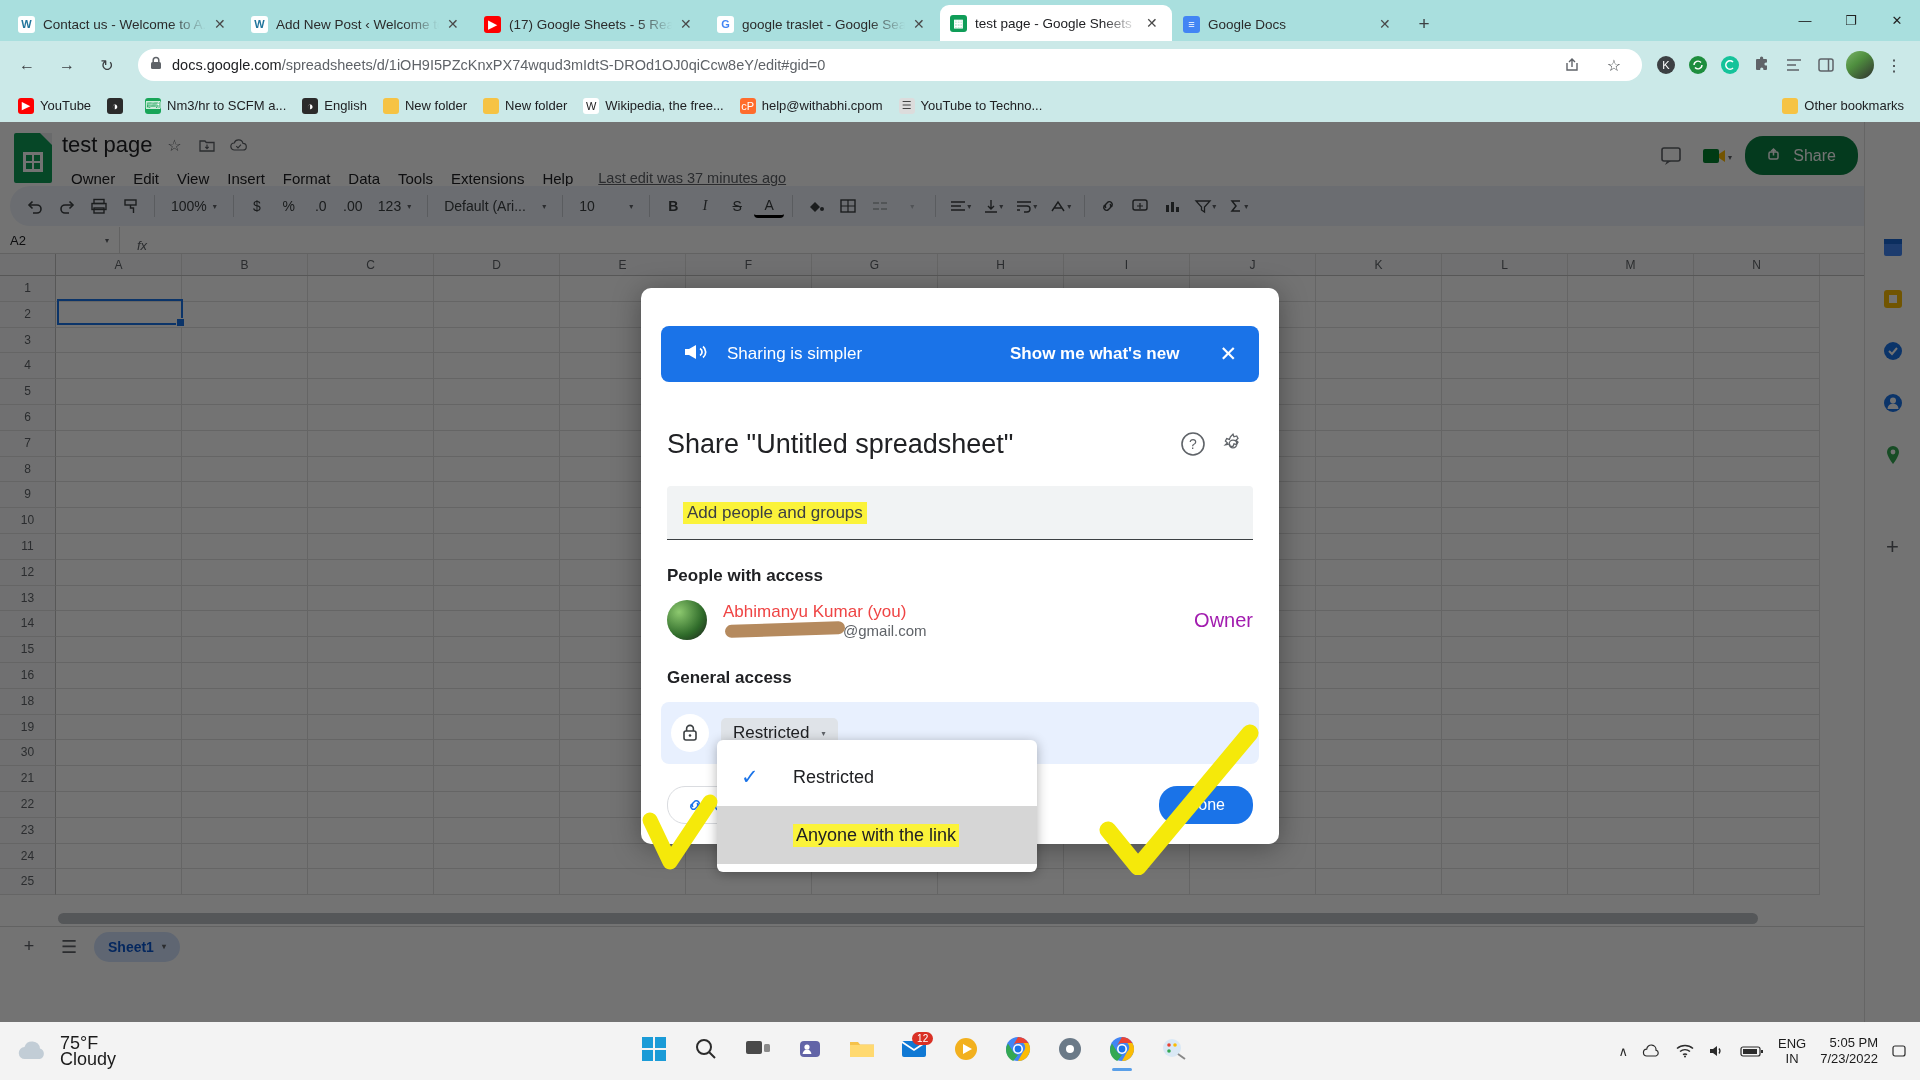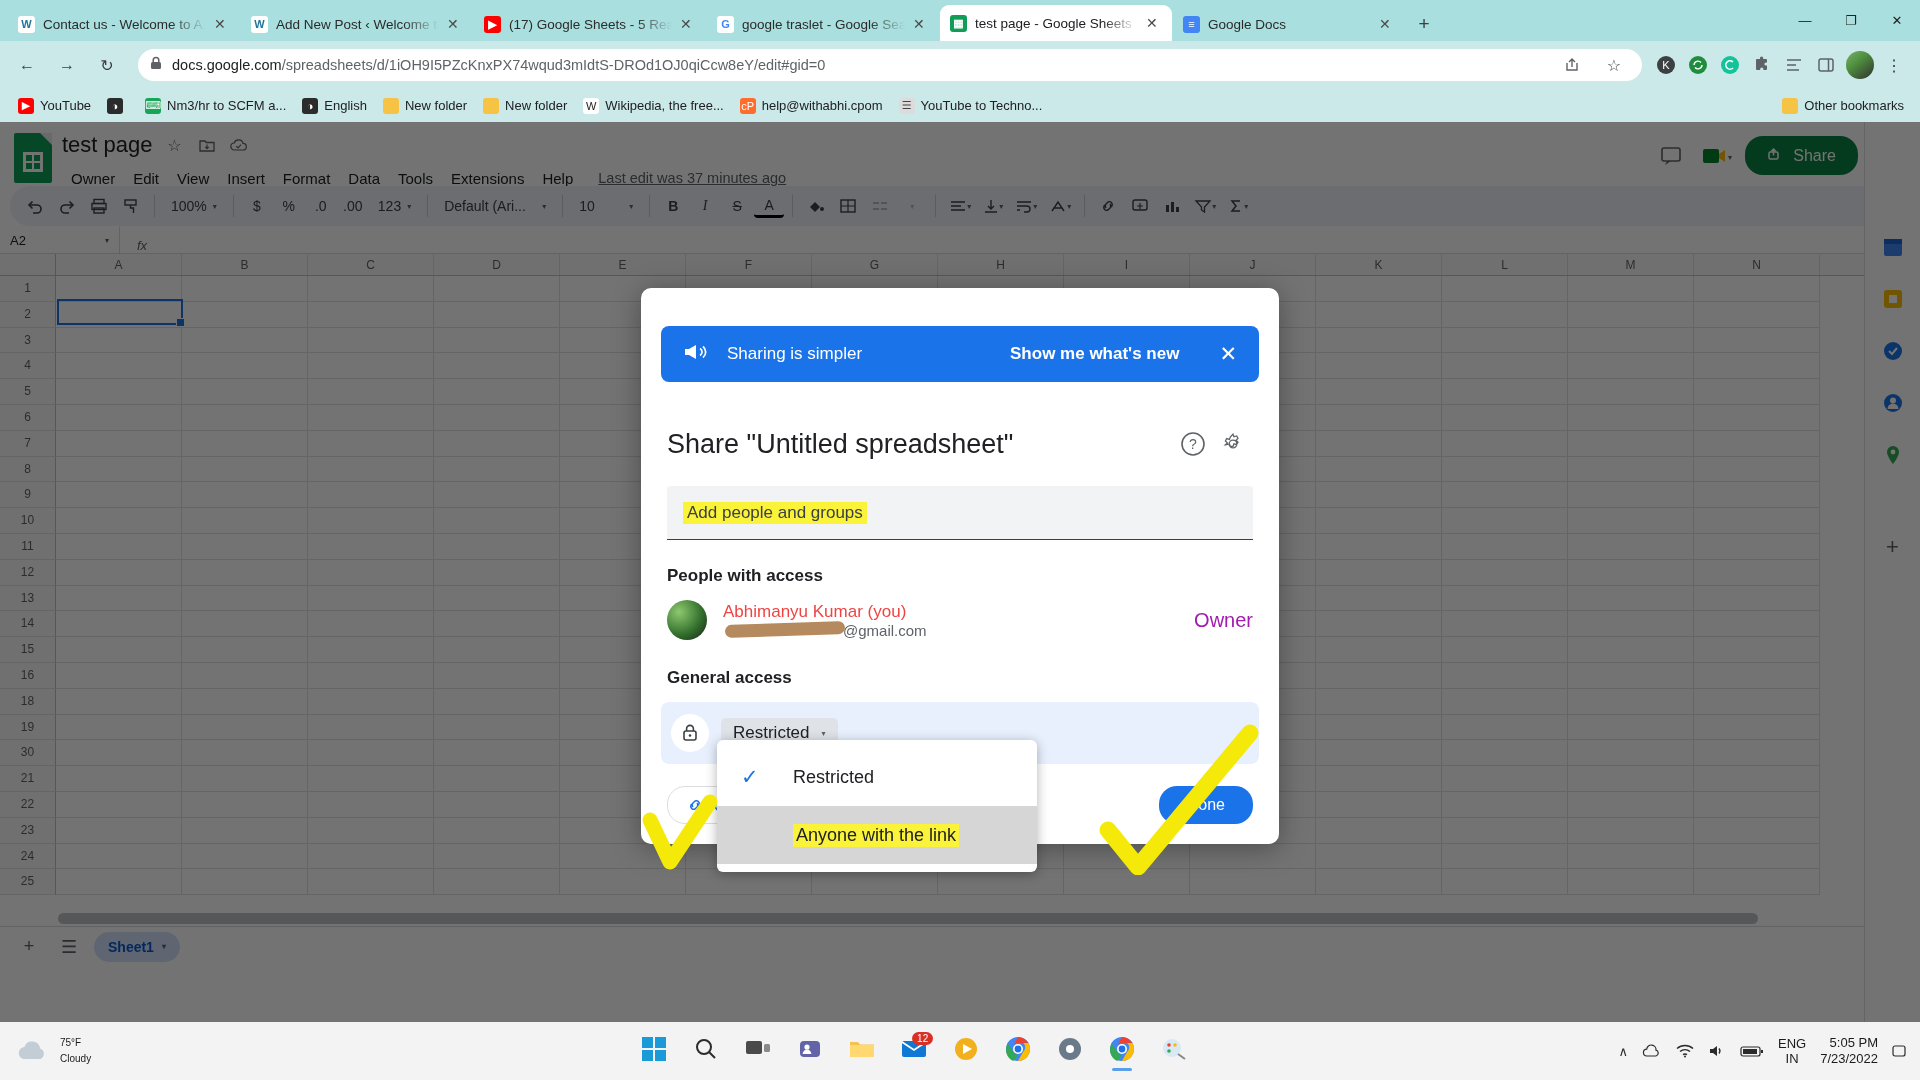--- a/index.html
+++ b/index.html
@@ -228,21 +228,21 @@
   .dd-hl { background: #fbf33a; padding: 1px 3px; }
 
   
   .marker { position: absolute; z-index: 80; pointer-events: none; }
 
   
   .taskbar { position: absolute; left: 0; bottom: 0; width: 1920px; height: 58px; background: #f3f3f3;
              display: flex; align-items: center; }
   .weather { display: flex; align-items: center; gap: 10px; padding-left: 16px; width: 210px; }
   .weather-ico { width: 34px; height: 34px; display:flex;align-items:center;justify-content:center; color: #8a9aa8; font-size: 24px; }
-  .weather-txt { font-size: 10px; color: #1b1b1b; line-height: 16px; }
+  .weather-txt { font-size: 18px; color: #1b1b1b; line-height: 16px; }
   .tb-center { display: flex; align-items: center; gap: 6px; margin: 0 auto; }
   .tb-app { width: 46px; height: 46px; display: flex; align-items: center; justify-content: center; position: relative; }
   .tb-badge { position: absolute; top: 4px; right: 4px; background: #d93025; color: #fff;
               font-size: 10px; border-radius: 8px; padding: 1px 5px; }
   .tb-app .uline { position: absolute; bottom: 3px; left: 13px; width: 20px; height: 3px; background: #5a9fe8; border-radius: 2px; }
   .tray { display: flex; align-items: center; gap: 14px; padding-right: 14px; font-size: 13px; color: #1b1b1b; }
   .tray-ico { display: flex; align-items: center; justify-content: center; color: #2b2b2b; }
   .clock { text-align: right; font-size: 13px; line-height: 16px; color: #1b1b1b; }
   .lang { text-align: center; font-size: 13px; line-height: 15px; color: #1b1b1b; }
 </style>

